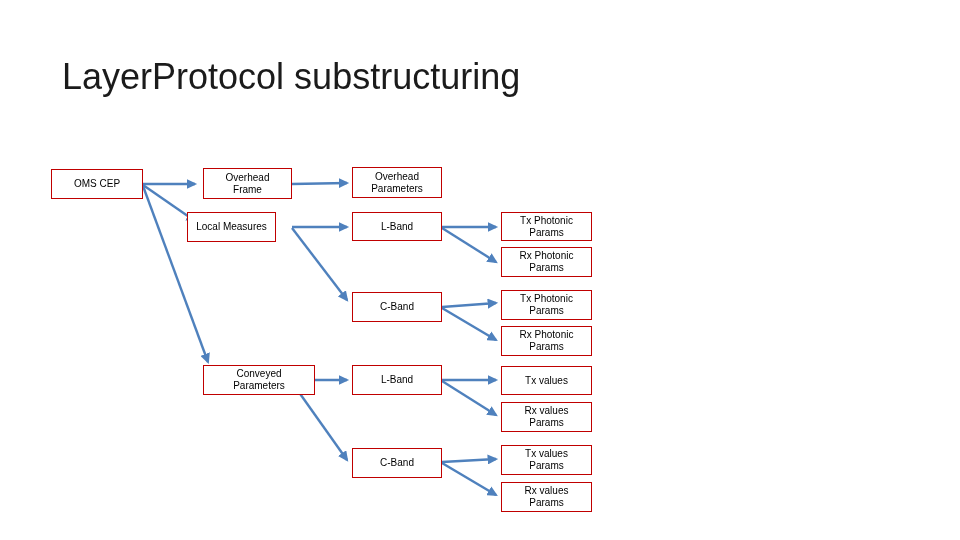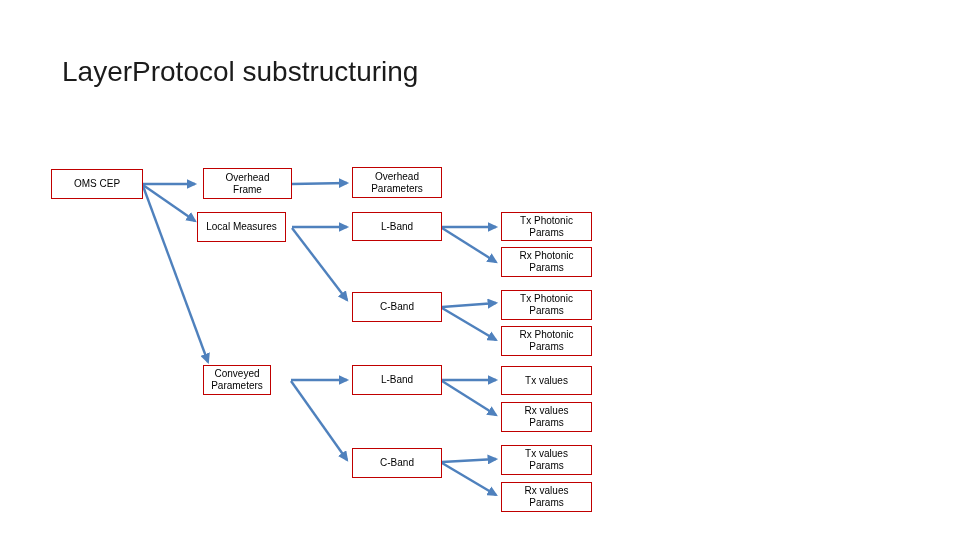--- a/index.html
+++ b/index.html
@@ -12,21 +12,21 @@
     width: 960px;
     height: 540px;
     background: #ffffff;
     overflow: hidden;
     font-family: "Liberation Sans", sans-serif;
   }
   #slide-title {
     position: absolute;
     left: 62px;
     top: 56px;
-    font-size: 28px;
+    font-size: 36px;
     font-weight: 400;
     color: #1b1b1b;
     letter-spacing: 0px;
     white-space: nowrap;
   }
   #edges-svg {
     position: absolute;
     left: 0;
     top: 0;
     width: 960px;
@@ -79,32 +79,32 @@
         <line x1="442" y1="463" x2="496" y2="495" stroke="#4f81bd" stroke-width="2.4" marker-end="url(#arrowhead)"></line>
       </g>
   </svg>
 
   <div id="nodes-layer">
       <div class="node" style="left: 51px; top: 169px; width: 92px; height: 30px; border-color: rgb(192, 0, 0); background: rgb(255, 255, 255); color: rgb(0, 0, 0); text-align: center;">OMS CEP</div>
       <div class="node" style="left: 203px; top: 168px; width: 89px; height: 31px; border-color: rgb(192, 0, 0); background: rgb(255, 255, 255); color: rgb(0, 0, 0);">Overhead
 Frame</div>
       <div class="node" style="left: 352px; top: 167px; width: 90px; height: 31px; border-color: rgb(192, 0, 0); background: rgb(255, 255, 255); color: rgb(0, 0, 0);">Overhead
 Parameters</div>
-      <div class="node" style="left: 197px; top: 212px; width: 89px; height: 30px; border-color: rgb(192, 0, 0); background: rgb(255, 255, 255); color: rgb(0, 0, 0);">Local Measures</div>
+      <div class="node" style="left: 187px; top: 212px; width: 89px; height: 30px; border-color: rgb(192, 0, 0); background: rgb(255, 255, 255); color: rgb(0, 0, 0);">Local Measures</div>
       <div class="node" style="left: 352px; top: 212px; width: 90px; height: 29px; border-color: rgb(192, 0, 0); background: rgb(255, 255, 255); color: rgb(0, 0, 0);">L-Band</div>
       <div class="node" style="left: 501px; top: 212px; width: 91px; height: 29px; border-color: rgb(192, 0, 0); background: rgb(255, 255, 255); color: rgb(0, 0, 0);">Tx Photonic
 Params</div>
       <div class="node" style="left: 501px; top: 247px; width: 91px; height: 30px; border-color: rgb(192, 0, 0); background: rgb(255, 255, 255); color: rgb(0, 0, 0);">Rx Photonic
 Params</div>
       <div class="node" style="left: 352px; top: 292px; width: 90px; height: 30px; border-color: rgb(192, 0, 0); background: rgb(255, 255, 255); color: rgb(0, 0, 0);">C-Band</div>
       <div class="node" style="left: 501px; top: 290px; width: 91px; height: 30px; border-color: rgb(192, 0, 0); background: rgb(255, 255, 255); color: rgb(0, 0, 0);">Tx Photonic
 Params</div>
       <div class="node" style="left: 501px; top: 326px; width: 91px; height: 30px; border-color: rgb(192, 0, 0); background: rgb(255, 255, 255); color: rgb(0, 0, 0);">Rx Photonic
 Params</div>
-      <div class="node" style="left: 203px; top: 365px; width: 68px; height: 30px; border-color: rgb(192, 0, 0); background: rgb(255, 255, 255); color: rgb(0, 0, 0);">Conveyed
+      <div class="node" style="left: 203px; top: 365px; width: 112px; height: 30px; border-color: rgb(192, 0, 0); background: rgb(255, 255, 255); color: rgb(0, 0, 0);">Conveyed
 Parameters</div>
       <div class="node" style="left: 352px; top: 365px; width: 90px; height: 30px; border-color: rgb(192, 0, 0); background: rgb(255, 255, 255); color: rgb(0, 0, 0);">L-Band</div>
       <div class="node" style="left: 501px; top: 366px; width: 91px; height: 29px; border-color: rgb(192, 0, 0); background: rgb(255, 255, 255); color: rgb(0, 0, 0);">Tx values</div>
       <div class="node" style="left: 501px; top: 402px; width: 91px; height: 30px; border-color: rgb(192, 0, 0); background: rgb(255, 255, 255); color: rgb(0, 0, 0);">Rx values
 Params</div>
       <div class="node" style="left: 352px; top: 448px; width: 90px; height: 30px; border-color: rgb(192, 0, 0); background: rgb(255, 255, 255); color: rgb(0, 0, 0);">C-Band</div>
       <div class="node" style="left: 501px; top: 445px; width: 91px; height: 30px; border-color: rgb(192, 0, 0); background: rgb(255, 255, 255); color: rgb(0, 0, 0);">Tx values
 Params</div>
       <div class="node" style="left: 501px; top: 482px; width: 91px; height: 30px; border-color: rgb(192, 0, 0); background: rgb(255, 255, 255); color: rgb(0, 0, 0);">Rx values
 Params</div>

